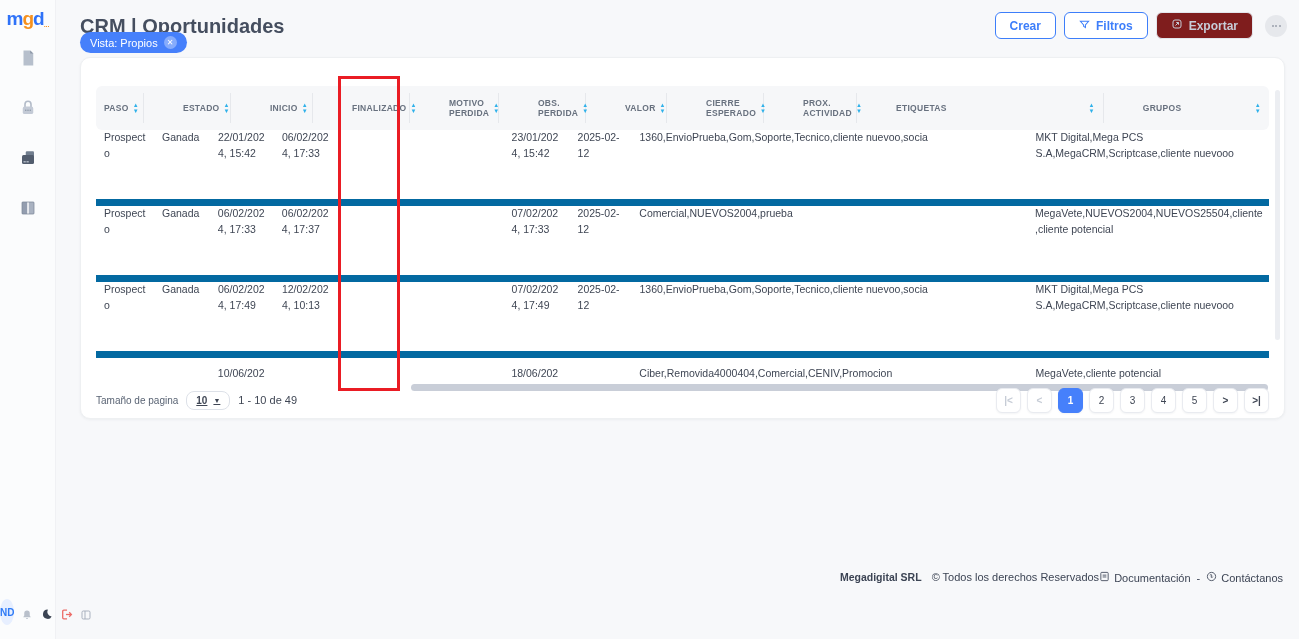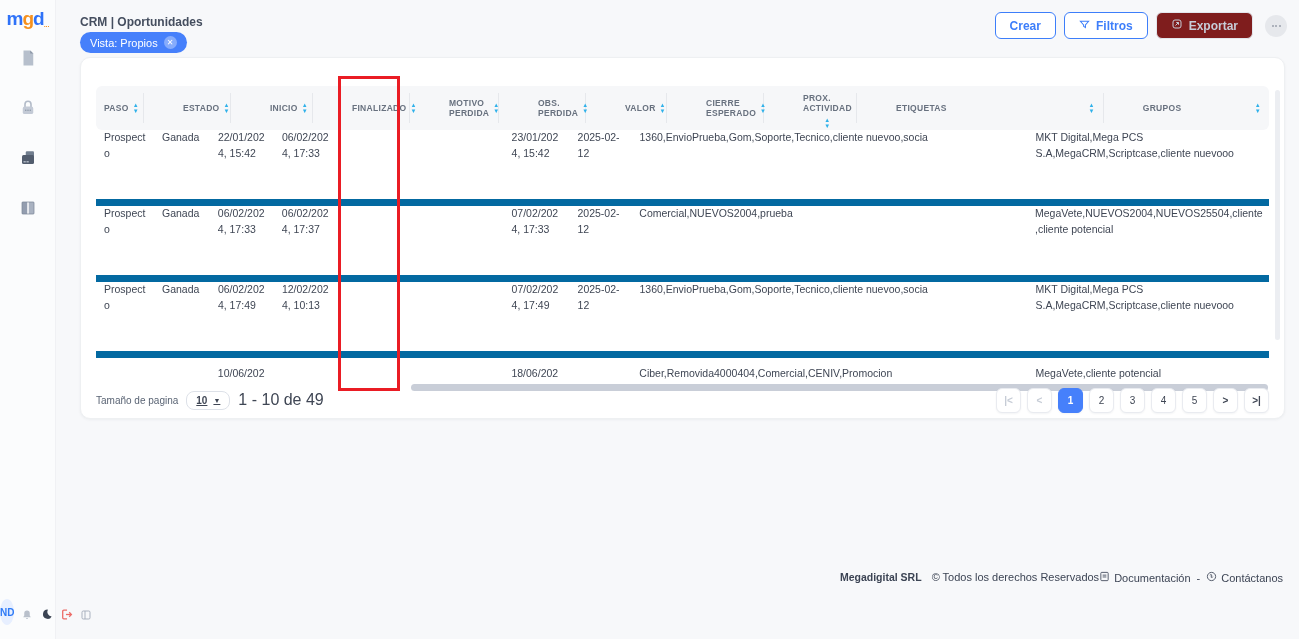--- a/index.html
+++ b/index.html
@@ -14,21 +14,21 @@
   .logo .ldots { color:#f6911e; font-size:7px; letter-spacing:0; vertical-align:-2px; }
   .snav { position:absolute; top:48px; left:0; width:56px; display:flex; flex-direction:column; align-items:center; gap:26px; }
   .snav-item { width:24px; height:24px; display:flex; align-items:center; justify-content:center; cursor:pointer; }
   .sbottom { position:absolute; bottom:6px; left:0; width:56px; display:flex; flex-direction:row; align-items:center; gap:7px; }
   .avatar { width:26px; height:26px; border-radius:50%; background:#e7efff; color:#2f7bf6; font-size:10px; font-weight:bold; display:flex; align-items:center; justify-content:center; margin-bottom:8px; cursor:pointer; }
   .sb-ic { width:18px; height:18px; display:flex; align-items:center; justify-content:center; cursor:pointer; }
 
   
   .main { position:absolute; left:56px; top:0; width:1243px; height:639px; }
   .topbar { position:relative; height:46px; }
-  .page-title { position:absolute; left:24px; top:15px; font-size:12px; font-weight:bold; color:#454e5f; }
+  .page-title { position:absolute; left:24px; top:15px; font-size:20px; font-weight:bold; color:#454e5f; }
   .actions { position:absolute; right:12px; top:12px; display:flex; align-items:center; gap:8px; }
   .btn { display:flex; align-items:center; gap:6px; height:27px; padding:0 14px; background:#fff; border:1px solid #3d7efa; border-radius:6px; color:#3d7efa; font-size:12px; font-weight:bold; cursor:pointer; }
   .btn.disabled { border-color:#e3e6ec; color:#c7cdd8; background:#7f1d1d; cursor:default; }
   .settings-btn { width:22px; height:22px; border-radius:50%; background:#e6e8ec; display:flex; align-items:center; justify-content:center; gap:1.5px; cursor:pointer; margin-left:4px; }
   .settings-btn i { width:2px; height:2px; border-radius:50%; background:#9aa1ad; }
 
   
   .chip { position:absolute; left:24px; top:32px; display:inline-flex; align-items:center; gap:6px; background:#4680fb; color:#fff; font-size:11px; padding:4px 10px; border-radius:13px; cursor:pointer; }
   .chip-x { width:13px; height:13px; border-radius:50%; background:rgba(255,255,255,0.35); color:#fff; font-size:8px; line-height:13px; text-align:center; }
 
@@ -40,33 +40,33 @@
   .th:last-child { border-right:none; }
   .th.spread { justify-content:space-between; padding-right:8px; }
   .sort { display:flex; flex-direction:column; line-height:6px; font-size:6px; color:#2fb1ea; cursor:pointer; }
   .trow { display:flex; align-items:flex-start; min-height:76px; border-bottom:7px solid #0369a1; }
   .trow.partial { min-height:0; height:27px; align-items:flex-start; overflow:hidden; border-bottom:none; }
   .trow.partial .td { padding-top:8px; }
   .td { padding:0 6px 0 8px; font-size:10.5px; color:#3f4654; line-height:1.5; word-wrap:break-word; }
 
   .col-paso { width:58px; }  .col-estado { width:56px; }  .col-inicio { width:64px; }
   .col-finalizado { width:66px; }  .col-motivo { width:58px; }  .col-obs { width:56px; }
-  .col-valor { width:50px; }  .col-cierre { width:66px; }  .col-prox { width:62px;flex-direction:column; }
+  .col-valor { width:50px; }  .col-cierre { width:66px; }  .col-prox { width:62px; }
   .col-etiquetas { width:397px; }  .col-grupos { width:242px; }
 
   .hscroll { position:absolute; left:330px; right:16px; top:326px; height:7px; border-radius:4px; background:#c9ced8; cursor:pointer; }
   .vscroll { position:absolute; right:4px; top:32px; height:250px; width:5px; border-radius:3px; background:#eceef2; cursor:pointer; }
 
   
   .pager-row { position:absolute; left:0; right:0; bottom:0; height:30px; display:flex; align-items:center; justify-content:space-between; padding:0 15px 6px 15px;margin-top:40px; }
   .pager-left { display:flex; align-items:center; gap:8px; }
   .psize-label { font-size:10px; color:#5a6474; }
   .psize-select { display:flex; align-items:center; gap:6px; border:1px solid #dde1e8; border-radius:8px; padding:3px 9px; font-size:10px; font-weight:bold; color:#3f4654; cursor:pointer; background:#fff;text-decoration:underline; }
   .caret { font-size:7px; color:#3f4654; }
-  .prange { font-size:16px; color:#3f4654; }
+  .prange { font-size:11px; color:#3f4654; }
   .pager-right { display:flex; align-items:center; gap:6px; }
   .pbtn { min-width:25px; height:25px; padding:0 4px; background:#fff; border:1px solid #e9ebf0; border-radius:6px; box-shadow:0 1px 2px rgba(20,30,60,.05); font-size:10px; color:#3f4654; display:flex; align-items:center; justify-content:center; cursor:pointer; }
   .pbtn.nav { color:#3f4654; font-weight:bold; }
   .pbtn.disabled { color:#c6ccd6; cursor:default; }
   .pbtn.active { background:#4680fb; border-color:#4680fb; color:#fff; font-weight:bold; }
 
   
   .annotation { position:absolute; left:282px; top:76px; width:62px; height:315px; border:3px solid #ea1c24; z-index:20; pointer-events:none; }
 
   

